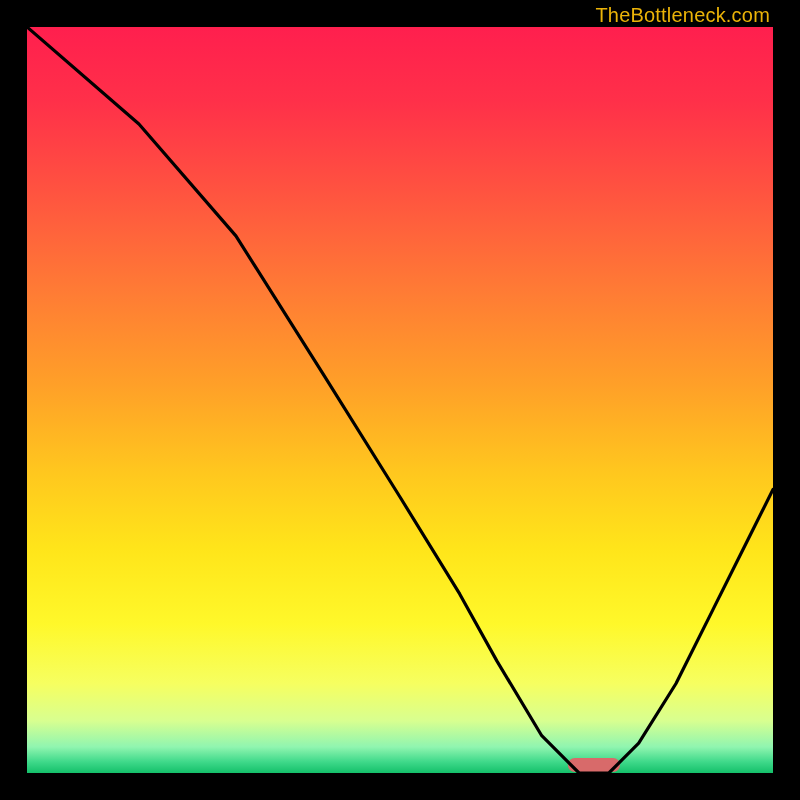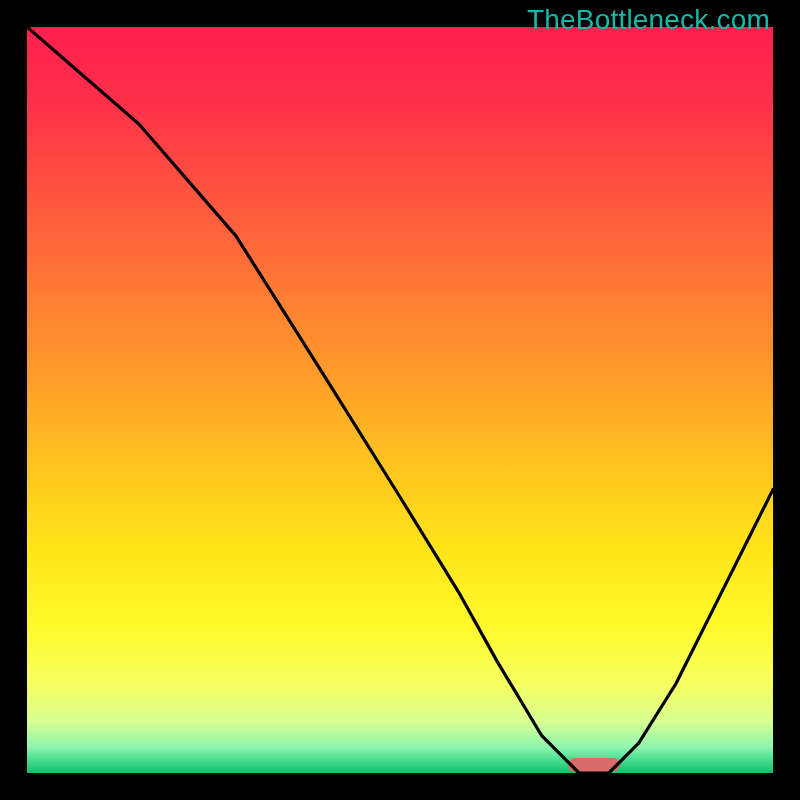--- a/index.html
+++ b/index.html
@@ -23,23 +23,23 @@
     left: 27px;
     top: 27px;
     width: 746px;
     height: 746px;
   }
   .watermark {
     position: absolute;
     right: 30px;
     top: 4px;
     font-family: Arial, Helvetica, sans-serif;
-    font-size: 28px;
+    font-size: 20px;
     font-weight: 500;
-    color: #14b8a6;
+    color: #eab308;
     letter-spacing: 0.2px;
   }
   svg { display: block; }
 </style>
 </head>
 <body>
 
 <div class="frame">
   <div class="plot">
     <svg id="chart-svg" width="746" height="746" viewBox="0 0 746 746">

